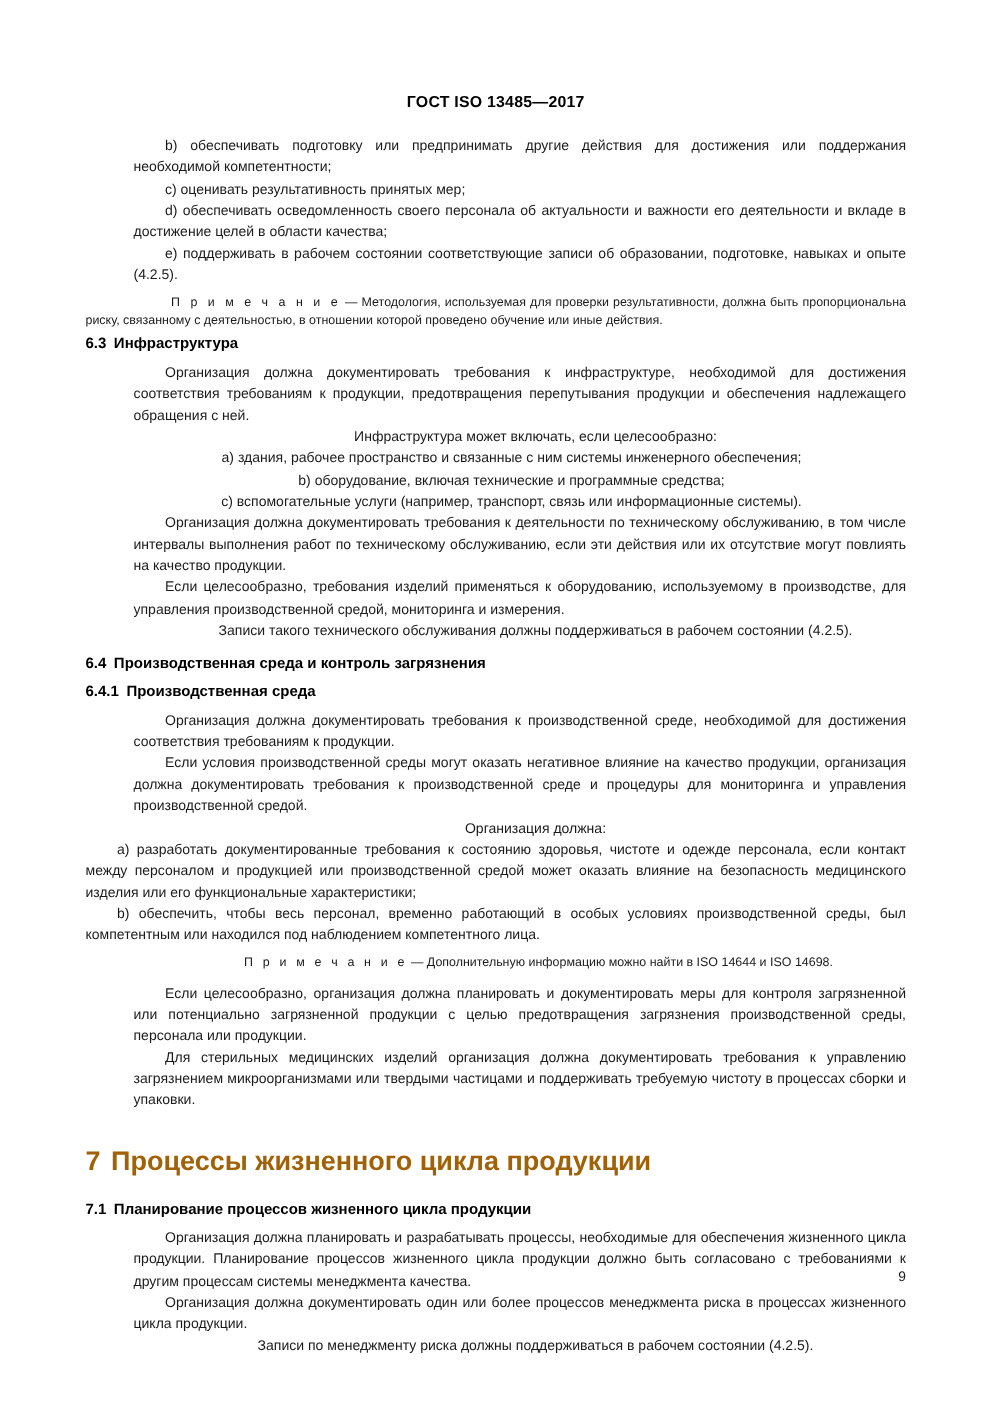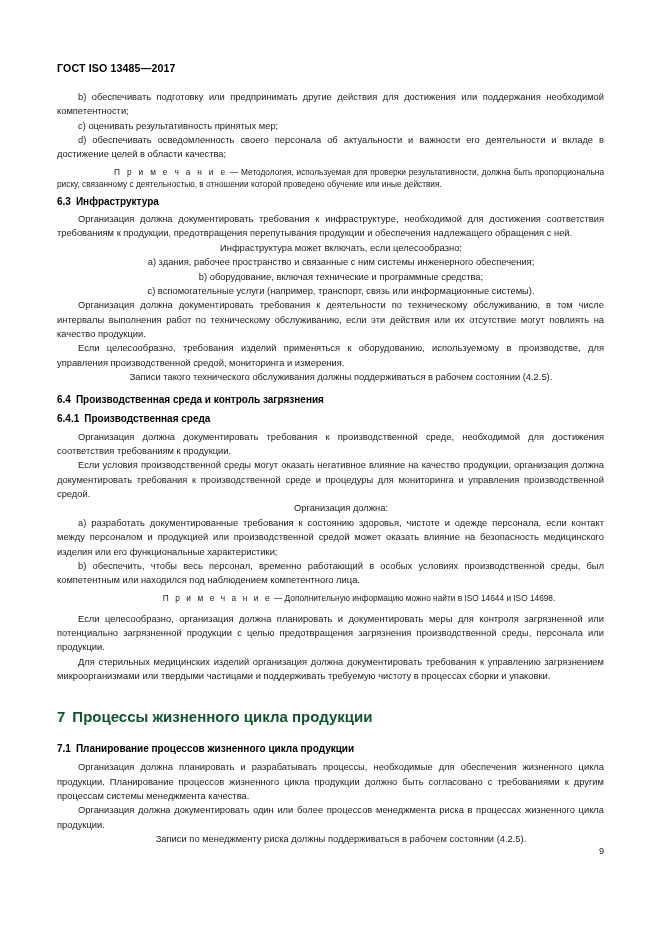--- a/index.html
+++ b/index.html
@@ -18,21 +18,21 @@
     height: 936px;
     background: #ffffff;
     overflow: hidden;
     box-sizing: border-box;
   }
   .page-header {
     position: absolute;
     top: 62px;
     left: 57px;
     right: 57px;
-    text-align: left;
+    text-align: center;
     font-size: 10.6px;
     font-weight: bold;
     letter-spacing: 0.15px;
     color: #000;
   }
   .content {
     position: absolute;
     top: 90px;
     left: 57px;
     width: 547px;
@@ -41,20 +41,21 @@
     margin: 0;
     font-size: 9.35px;
     line-height: 14.35px;
     text-align: justify;
     text-justify: inter-word;
     color: #1a1a1a;
     hyphens: none;
   }
   p.ind {
     text-indent: 21px;
+    margin-left: 32px;
   }
   p.listitem {
     text-indent: 21px;
   }
   p.last-nojust {
     text-align: center;
   }
   .note {
     margin: 0;
     font-size: 8.3px;
@@ -77,24 +78,24 @@
     line-height: 14px;
     font-weight: bold;
     text-indent: 0;
     color: #000;
   }
   h2.h-sub .num {
     margin-right: 5px;
   }
   h1.h-main {
     margin: 0;
-    font-size: 15px;
+    font-size: 18px;
     line-height: 17px;
     font-weight: bold;
-    color: #14532d;
+    color: #a16207;
   }
   h1.h-main .num {
     margin-right: 7px;
   }
   .sp-h64 { height: 8.5px; }
   .sp-after-h { height: 3.5px; }
   .sp-h641 { height: 5.5px; }
   .sp-sec7-before { height: 25px; }
   .sp-sec7-after { height: 17px; }
   .sp-h71-after { height: 4px; }
@@ -113,20 +114,21 @@
 
 <div class="page">
 
   <div class="page-header">ГОСТ  ISO 13485—2017</div>
 
   <div class="content">
 
     <p class="ind">b)  обеспечивать подготовку или предпринимать другие действия для достижения или поддержания необходимой компетентности;</p>
     <p class="ind">c)  оценивать результативность принятых мер;</p>
     <p class="ind">d)  обеспечивать осведомленность своего персонала об актуальности и важности его деятельности и вкладе в достижение целей в области качества;</p>
+    <p class="ind">e)  поддерживать в рабочем состоянии соответствующие записи об образовании, подготовке, навыках и опыте (4.2.5).</p>
 
     <div class="note-wrap">
       <p class="note"><span class="nlabel">П р и м е ч а н и е</span><span> — Методология, используемая для проверки результативности, должна быть пропорциональна риску, связанному с деятельностью, в отношении которой проведено обучение или иные действия.</span></p>
     </div>
 
     <h2 class="h-sub"><span class="num">6.3</span><span>Инфраструктура</span></h2>
     <div class="sp-after-h"></div>
 
     <p class="ind">Организация должна документировать требования к инфраструктуре, необходимой для достижения соответствия требованиям к продукции, предотвращения перепутывания продукции и обеспечения надлежащего обращения с ней.</p>
     <p class="ind last-nojust">Инфраструктура может включать, если целесообразно:</p>

